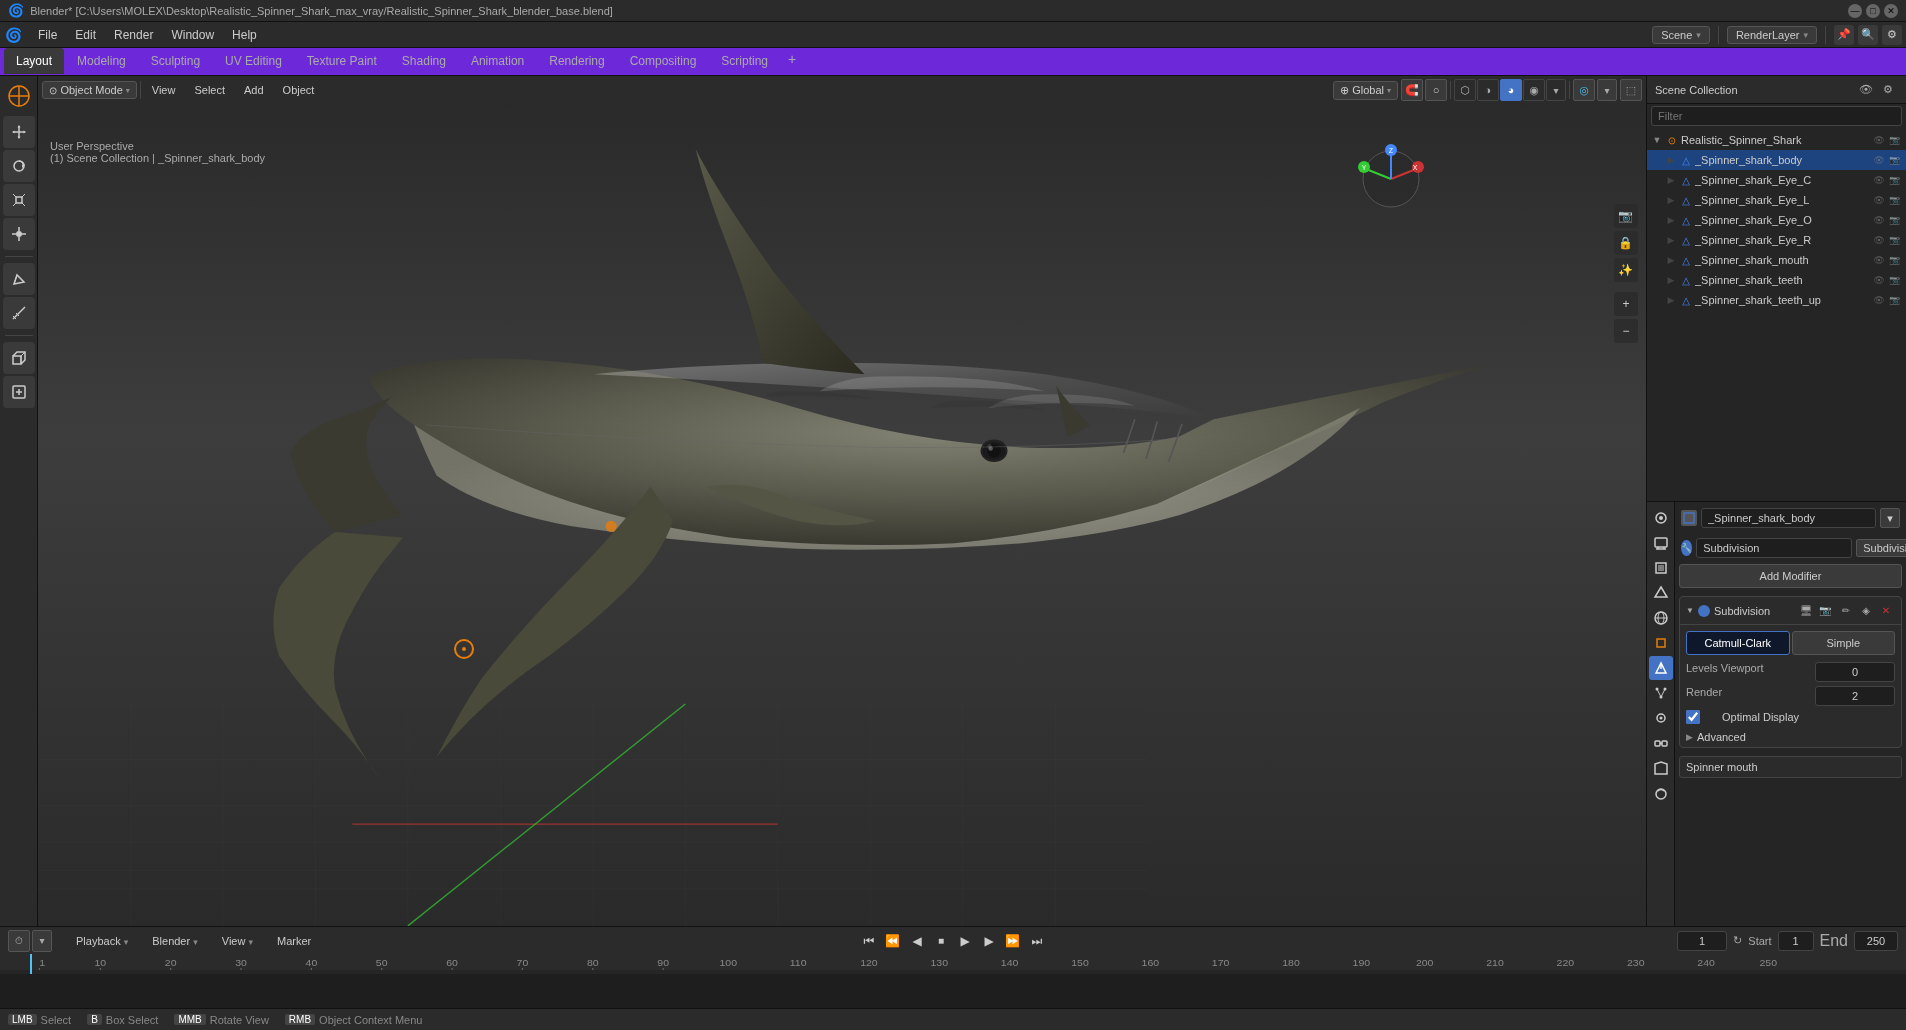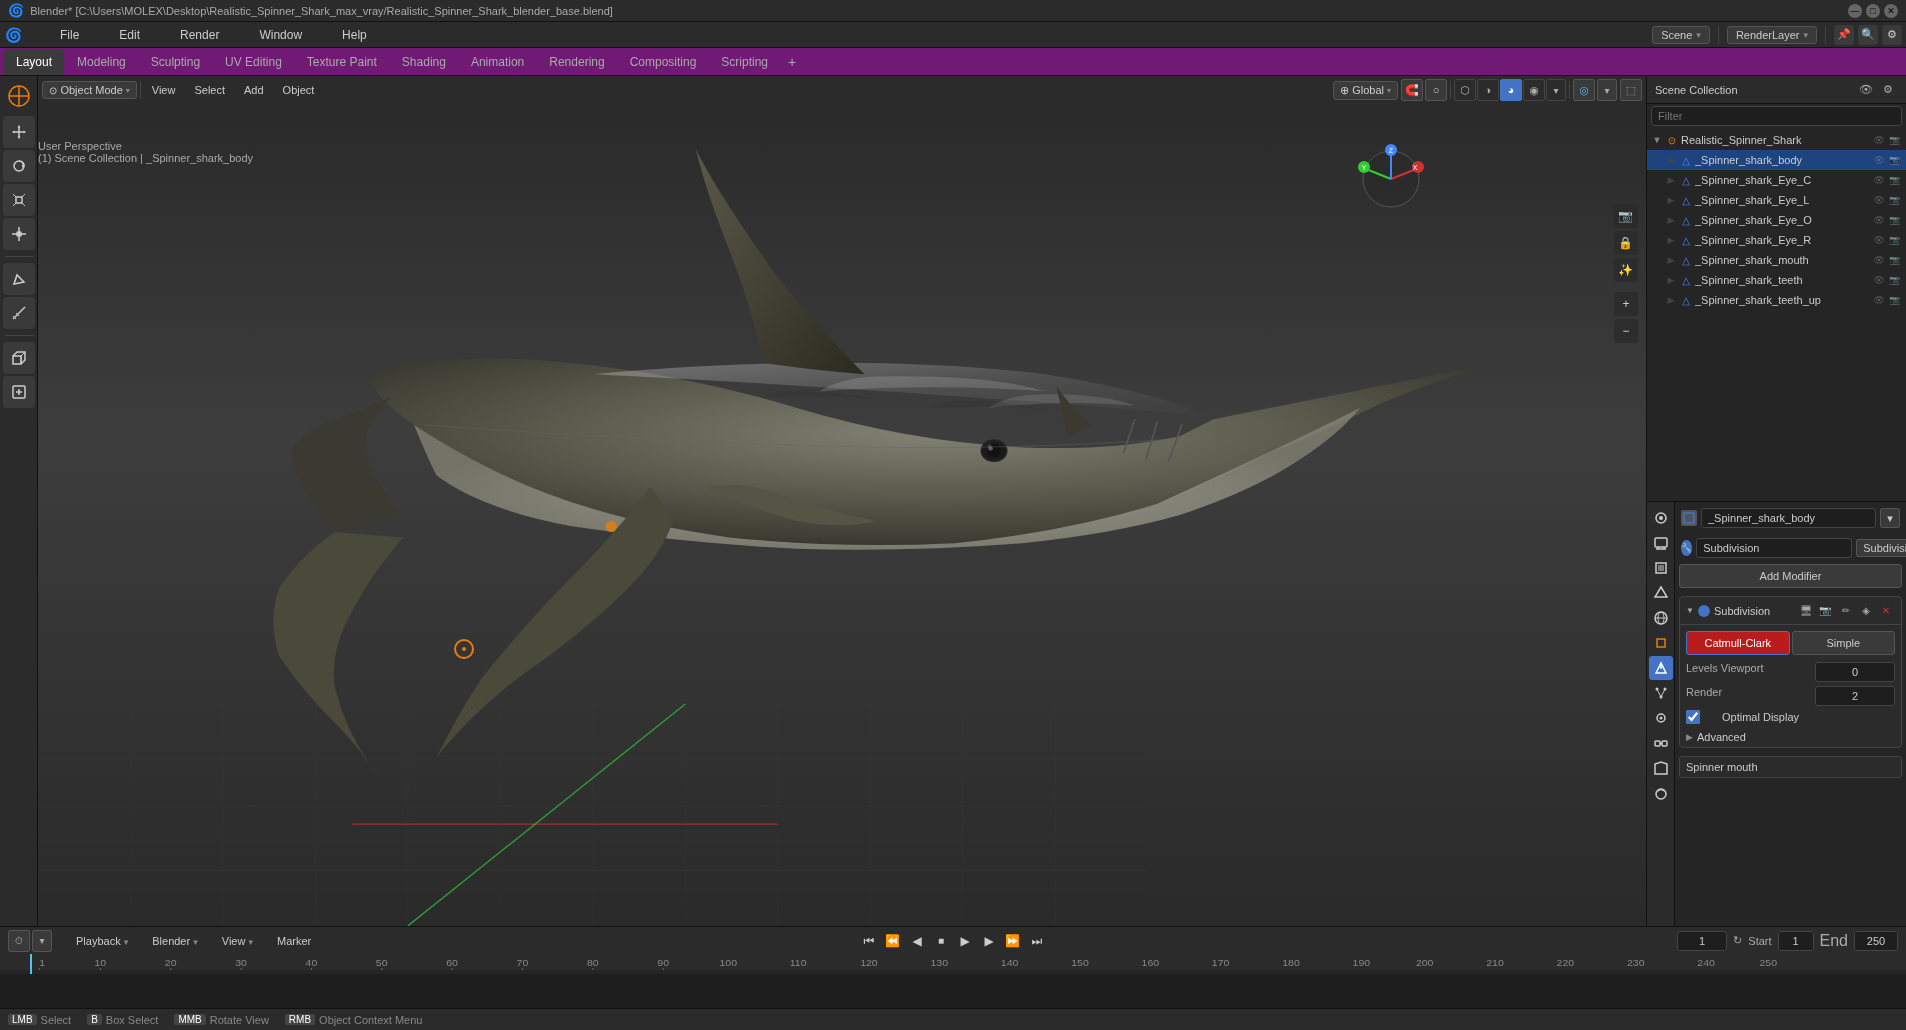--- a/index.html
+++ b/index.html
@@ -65,30 +65,29 @@
       color: #e87d0d;
       font-size: 14px;
       font-weight: bold;
     }
     .menu-item {
       padding: 2px 8px;
       color: #ccc;
       font-size: 12px;
       cursor: pointer;
       border-radius: 3px;
-      margin-left: 22px;
     }
 
     
     #workspace-tabs {
       width: 100%;
       height: 28px;
-      background: #701a75;
-      display: flex;
-      align-items: center;
+      background: #6d28d9;
+      display: flex;
+      align-items: flex-start;
       padding: 0 4px;
       border-bottom: 1px solid #111;
       gap: 1px;
     }
     .workspace-tab {
       padding: 4px 12px;
       color: #aaa;
       font-size: 12px;
       cursor: pointer;
       border-radius: 4px 4px 0 0;
@@ -202,21 +201,21 @@
       width: 100%;
       height: 100%;
       background: linear-gradient(180deg, #2a2a2a 0%, #3d3d3d 40%, #2a2a2a 100%);
       position: relative;
     }
 
     
     #viewport-info {
       position: absolute;
       top: 36px;
-      left: 0;
+      left: 12px;
       color: #aaa;
       font-size: 11px;
       pointer-events: none;
     }
 
     
     #outliner {
       width: 260px;
       background: #252525;
       border-left: 1px solid #111;
@@ -444,21 +443,21 @@
       border: 1px solid #555;
       border-radius: 3px;
       color: #ccc;
       font-size: 11px;
       cursor: pointer;
       display: flex;
       align-items: center;
       justify-content: center;
     }
     .subdiv-type-btn.active {
-      background: #b91c1c;
+      background: #0f172a;
       border-color: #4472c4;
       color: #fff;
     }
 
     
     .prop-row {
       display: flex;
       align-items: flex-start;
       padding: 3px 6px;
       height: 24px;

